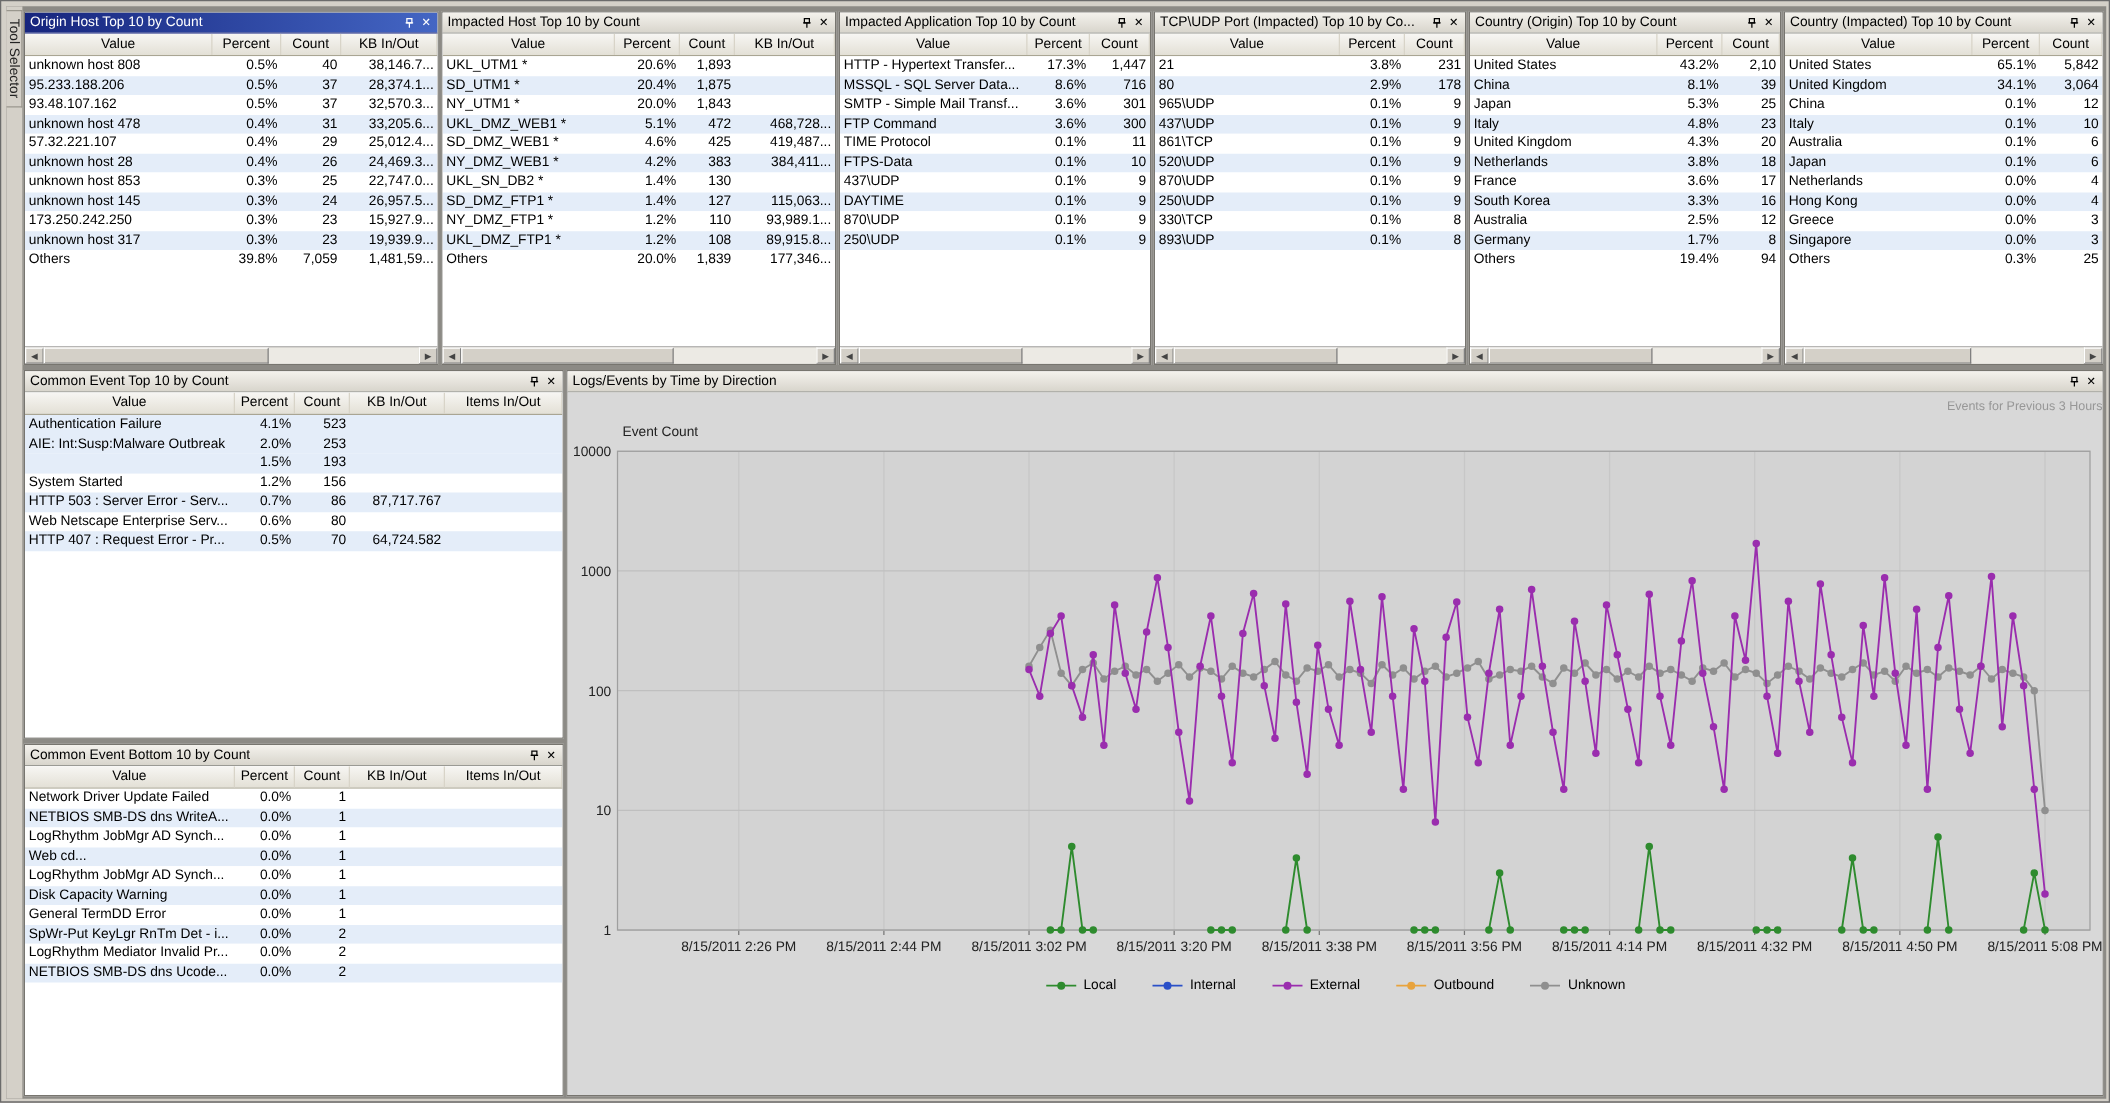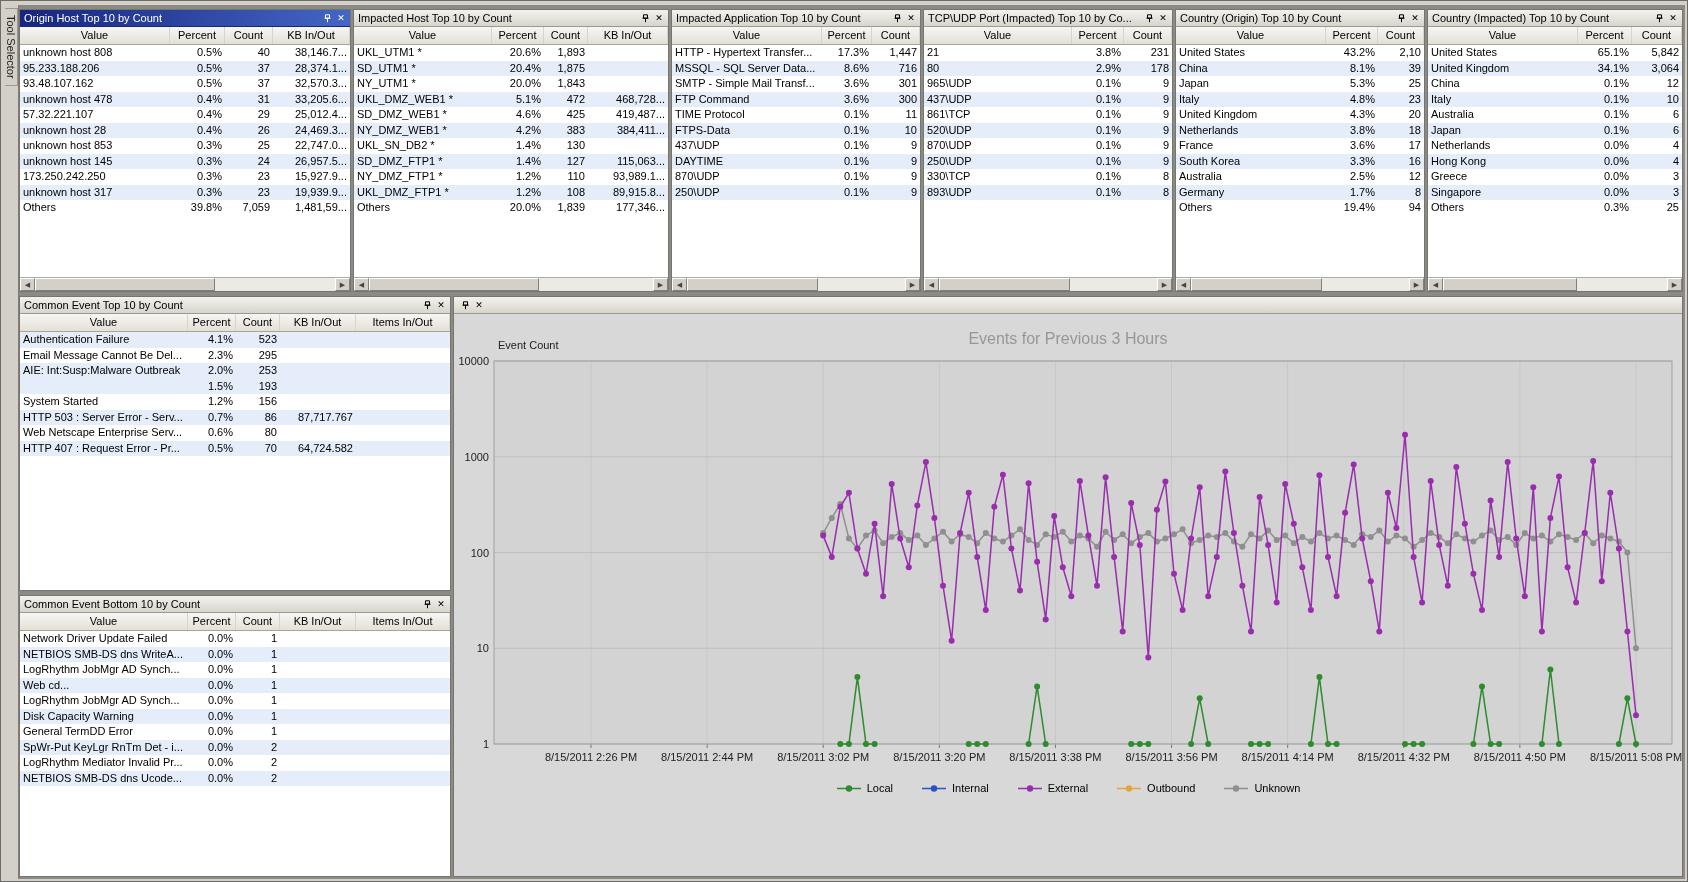--- a/index.html
+++ b/index.html
@@ -24,21 +24,21 @@
   .th{flex:0 0 auto;border-right:1px solid #d8d4c8;text-align:center;overflow:hidden;white-space:nowrap}
   .td{flex:0 0 auto;padding:0 3px;overflow:hidden;white-space:nowrap}
   .td.num{text-align:right}
 
   .hscroll{flex:0 0 14px;background:#d4d0c8;display:flex;border-top:1px solid #aaa}
   .sb-btn{width:15px;height:100%;background:#d4d0c8;border:1px solid;border-color:#fff #808080 #808080 #fff;font-size:7px;display:flex;align-items:center;justify-content:center;color:#444}
   .sb-track{flex:1;position:relative;background:#eceae4}
   .sb-thumb{position:absolute;left:0;top:0;height:100%;width:60%;background:#d4d0c8;border:1px solid;border-color:#fff #808080 #808080 #fff}
 
   .chart-body{position:relative;flex:1;background:#d8d8d8;overflow:hidden}
-  .chart-title{position:absolute;top:16px;left:0;right:0;text-align:center;font-size:16px;color:#979797}
+  .chart-title{position:absolute;top:6px;left:0;right:0;text-align:right;font-size:10px;color:#979797}
   #chart-svg{position:absolute;left:0;top:0}
   .tick{font:11px "Liberation Sans",sans-serif;fill:#222}
   .ylab{font:11px "Liberation Sans",sans-serif;fill:#222}
   .legend{position:absolute;top:468px;left:0;right:0;display:flex;justify-content:center;gap:28px;font-size:11px;color:#000}
   .legend-item{display:flex;align-items:center;gap:5px}
 </style>
 </head>
 <body>
 
 <div class="window">
@@ -575,27 +575,20 @@
             <div class="th" style="width: 76px;">KB In/Out</div>
             <div class="th" style="width: 94px;">Items In/Out</div>
           </div>
           <div class="tr alt">
             <div class="td" style="width: 168px;">Authentication Failure</div>
             <div class="td num" style="width: 48px;">4.1%</div>
             <div class="td num" style="width: 44px;">523</div>
             <div class="td num" style="width: 76px;"></div>
             <div class="td num" style="width: 94px;"></div>
           </div>
-          <div class="tr">
-            <div class="td" style="width: 168px;">Email Message Cannot Be Del...</div>
-            <div class="td num" style="width: 48px;">2.3%</div>
-            <div class="td num" style="width: 44px;">295</div>
-            <div class="td num" style="width: 76px;"></div>
-            <div class="td num" style="width: 94px;"></div>
-          </div>
           <div class="tr alt">
             <div class="td" style="width: 168px;">AIE: Int:Susp:Malware Outbreak</div>
             <div class="td num" style="width: 48px;">2.0%</div>
             <div class="td num" style="width: 44px;">253</div>
             <div class="td num" style="width: 76px;"></div>
             <div class="td num" style="width: 94px;"></div>
           </div>
           <div class="tr alt">
             <div class="td" style="width: 168px; margin-top: 20px;">Command Failed</div>
             <div class="td num" style="width: 48px;">1.5%</div>
@@ -721,20 +714,21 @@
             <div class="td num" style="width: 48px;">0.0%</div>
             <div class="td num" style="width: 44px;">2</div>
             <div class="td num" style="width: 76px;"></div>
             <div class="td num" style="width: 94px;"></div>
           </div>
         </div>
     </div>
 
     <div class="panel" style="left:448px;top:291px;width:1230px;height:581px">
       <div class="titlebar">
+        <span class="title">Logs/Events by Time by Direction</span>
         <span class="tb-btn">
             <svg width="9" height="9" viewBox="0 0 9 9">
               <path d="M2.5.8h4v3.4h-4z" fill="none" stroke="currentColor"></path>
               <path d="M1.5 4.2h6M4.5 4.2v4" stroke="currentColor" fill="none"></path>
             </svg>
           </span>
         <span class="tb-btn">✕</span>
       </div>
       <div class="chart-body">
         <div class="chart-title">Events for Previous 3 Hours</div>

